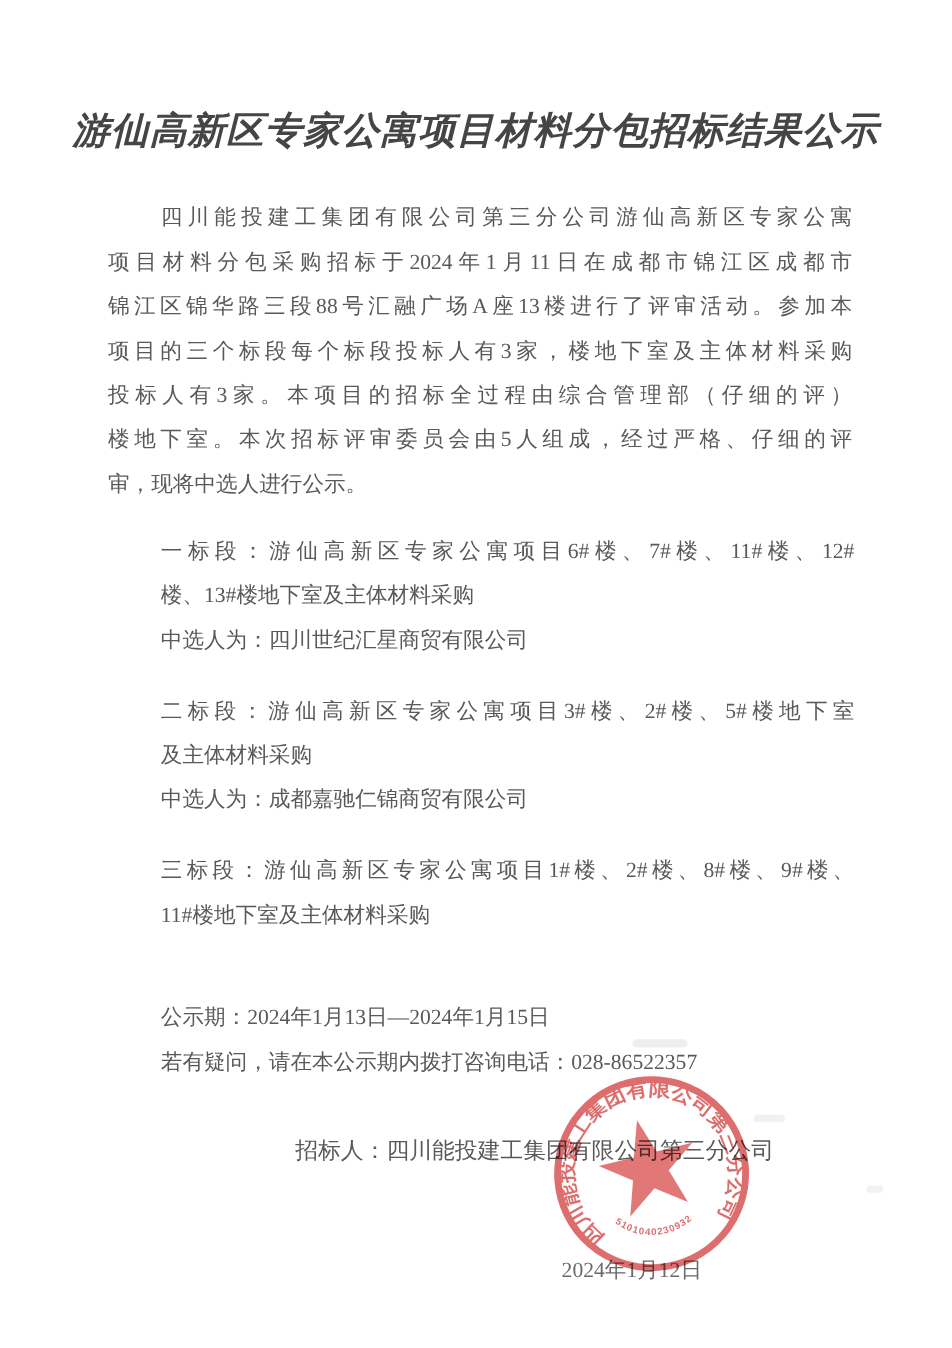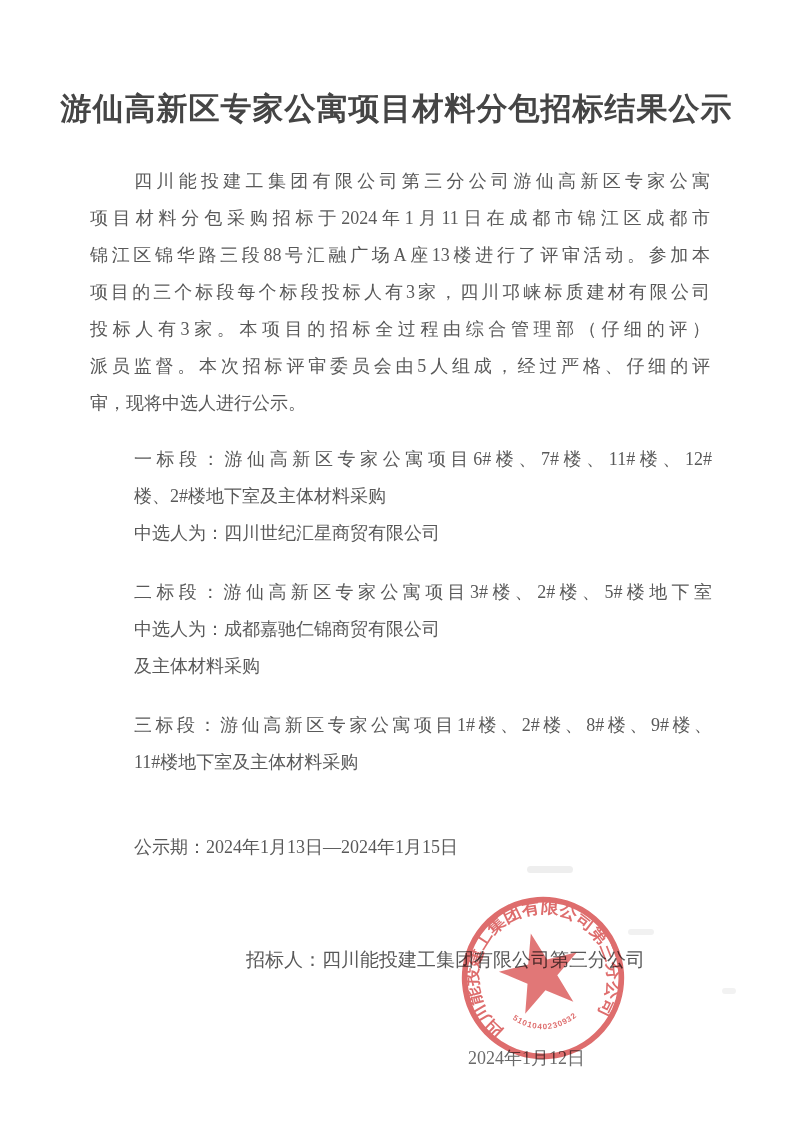--- a/index.html
+++ b/index.html
@@ -11,20 +11,21 @@
     font-family:"Liberation Serif","DejaVu Serif",serif;
     color:#595959;
   }
   .title{
     position:absolute;left:0;top:88px;width:793px;
     text-align:center;
     font-size:31px;font-weight:bold;
     letter-spacing:1px;
     color:#454545;
     margin:0;
+    font-style:italic;
   }
   .ln{
     height:37px;line-height:37px;
     font-size:18px;
     white-space:nowrap;
     color:#595959;
   }
   .wrapblock .ln{white-space:normal;overflow:visible;}
   .full{
     white-space:normal;
@@ -59,44 +60,45 @@
 <body>
 
 <div class="page">
 
   <h1 class="title">游仙高新区专家公寓项目材料分包招标结果公示</h1>
 
   <div class="intro wrapblock">
     <div class="ln indent full">四川能投建工集团有限公司第三分公司游仙高新区专家公寓</div>
     <div class="ln full">项目材料分包采购招标于2024年1月11日在成都市锦江区成都市</div>
     <div class="ln full">锦江区锦华路三段88号汇融广场A座13楼进行了评审活动。参加本</div>
-    <div class="ln full">项目的三个标段每个标段投标人有3家，四川邛崃标质建材有限公司</div>
+    <div class="ln full">项目的三个标段每个标段投标人有3家，楼地下室及主体材料采购</div>
     <div class="ln full">投标人有3家。本项目的招标全过程由综合管理部（仔细的评）</div>
-    <div class="ln full">派员监督。本次招标评审委员会由5人组成，经过严格、仔细的评</div>
+    <div class="ln full">楼地下室。本次招标评审委员会由5人组成，经过严格、仔细的评</div>
     <div class="ln">审，现将中选人进行公示。</div>
   </div>
 
   <div class="section s1 wrapblock">
     <div class="ln full">一标段：游仙高新区专家公寓项目6#楼、7#楼、11#楼、12#</div>
-    <div class="ln">楼、2#楼地下室及主体材料采购</div>
+    <div class="ln">楼、13#楼地下室及主体材料采购</div>
     <div class="ln">中选人为：四川世纪汇星商贸有限公司</div>
   </div>
 
   <div class="section s2 wrapblock">
     <div class="ln full">二标段：游仙高新区专家公寓项目3#楼、2#楼、5#楼地下室</div>
+    <div class="ln">及主体材料采购</div>
     <div class="ln">中选人为：成都嘉驰仁锦商贸有限公司</div>
-    <div class="ln">及主体材料采购</div>
   </div>
 
   <div class="section s3 wrapblock">
     <div class="ln full">三标段：游仙高新区专家公寓项目1#楼、2#楼、8#楼、9#楼、</div>
     <div class="ln">11#楼地下室及主体材料采购</div>
   </div>
 
   <div class="ln period">公示期：2024年1月13日—2024年1月15日</div>
+  <div class="ln inquiry">若有疑问，请在本公示期内拨打咨询电话：028-86522357</div>
 
   <div class="ln tenderer">招标人：四川能投建工集团有限公司第三分公司</div>
   <div class="ln sigdate">2024年1月12日</div>
 
   <div class="speckle sp1"></div>
   <div class="speckle sp2"></div>
   <div class="speckle sp3"></div>
 
   <div class="stamp">
     <svg viewBox="0 0 200 200" xmlns="http://www.w3.org/2000/svg">

